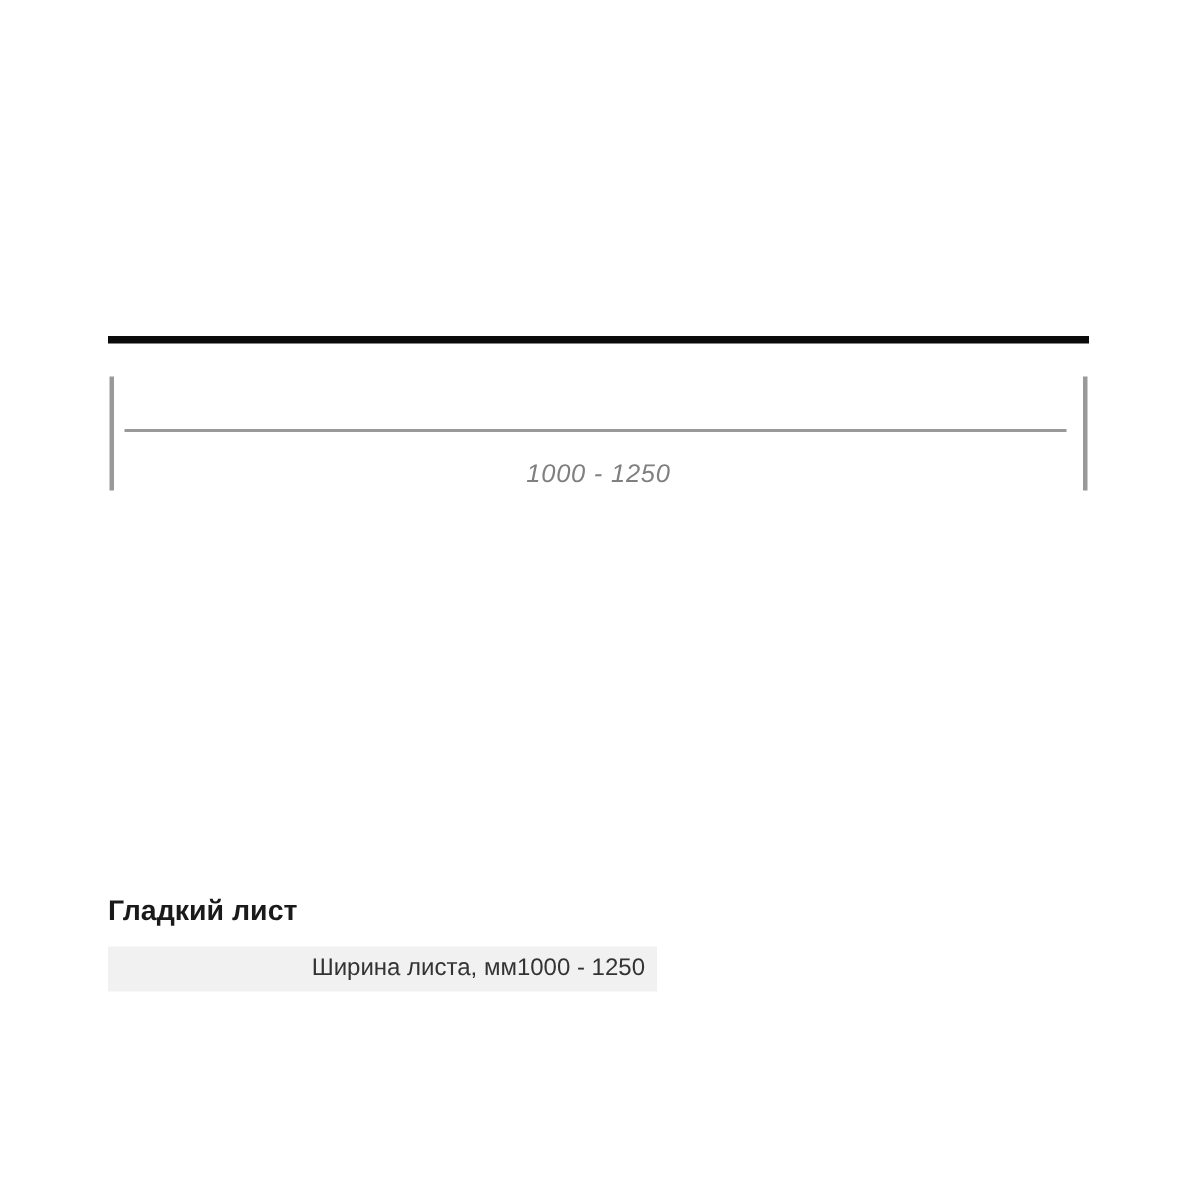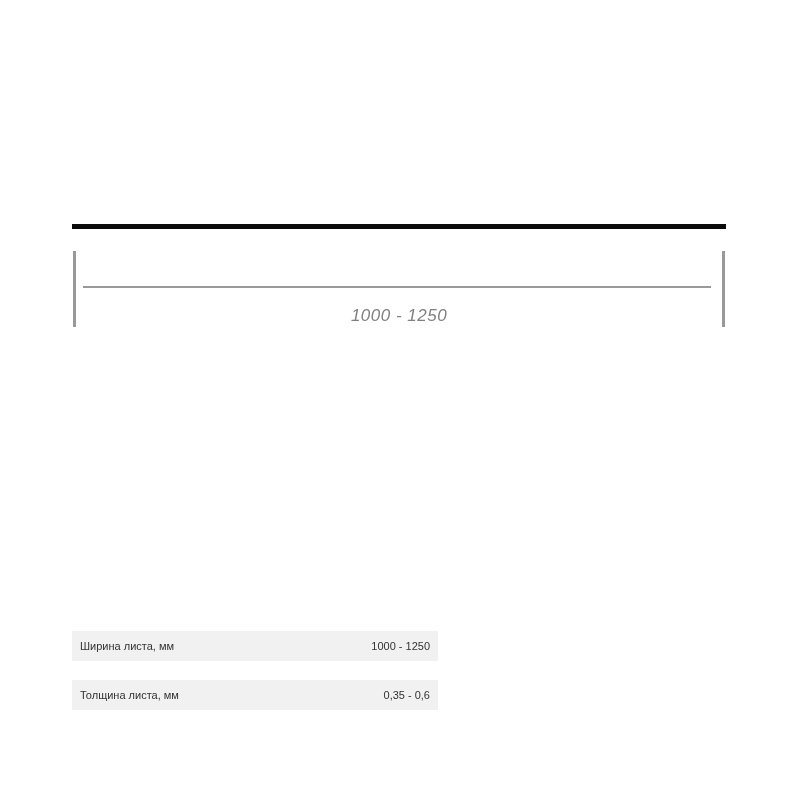--- a/index.html
+++ b/index.html
@@ -65,26 +65,26 @@
 
   
   .spec-table {
     position: absolute;
     left: 72px; top: 631px;
     width: 366px;
   }
   .spec-row {
     display: flex;
     align-items: center;
-    justify-content: space-between;
+    justify-content: flex-end;
     height: 30px;
-    margin-bottom: 19px;
+    margin-bottom: 2px;
     padding: 0 8px;
     box-sizing: border-box;
-    font-size: 11px;
+    font-size: 16px;
     color: var(--table-text, #333333);
     background: #ffffff;
   }
   .spec-row.alt {
     background: var(--row-alt-bg, #f1f1f1);
   }
   .spec-label { white-space: nowrap; }
   .spec-value { white-space: nowrap; text-align: right; }
 </style>
 </head>
@@ -93,25 +93,22 @@
 <div class="page">
 
   <div class="diagram">
     <div class="sheet-line"></div>
     <div class="ext-line left"></div>
     <div class="ext-line right"></div>
     <div class="dim-line"></div>
     <div class="dim-label">1000 - 1250</div>
   </div>
 
+  <h2 class="section-title">Гладкий лист</h2>
 
   <div class="spec-table">
     <div class="spec-row alt">
       <span class="spec-label">Ширина листа, мм</span>
       <span class="spec-value">1000 - 1250</span>
     </div>
-    <div class="spec-row alt">
-      <span class="spec-label">Толщина листа, мм</span>
-      <span class="spec-value">0,35 - 0,6</span>
-    </div>
   </div>
 
 </div>
 
 </body></html>

